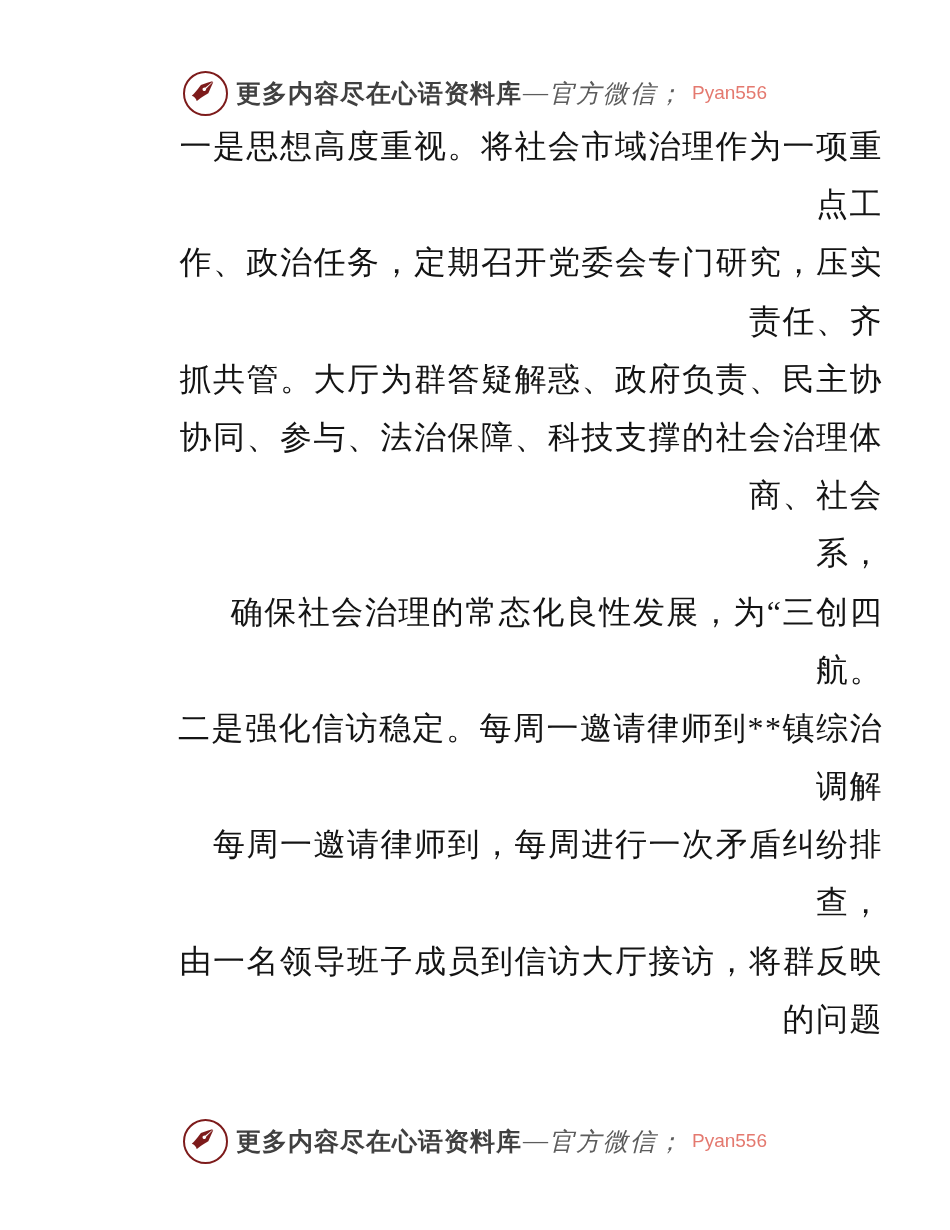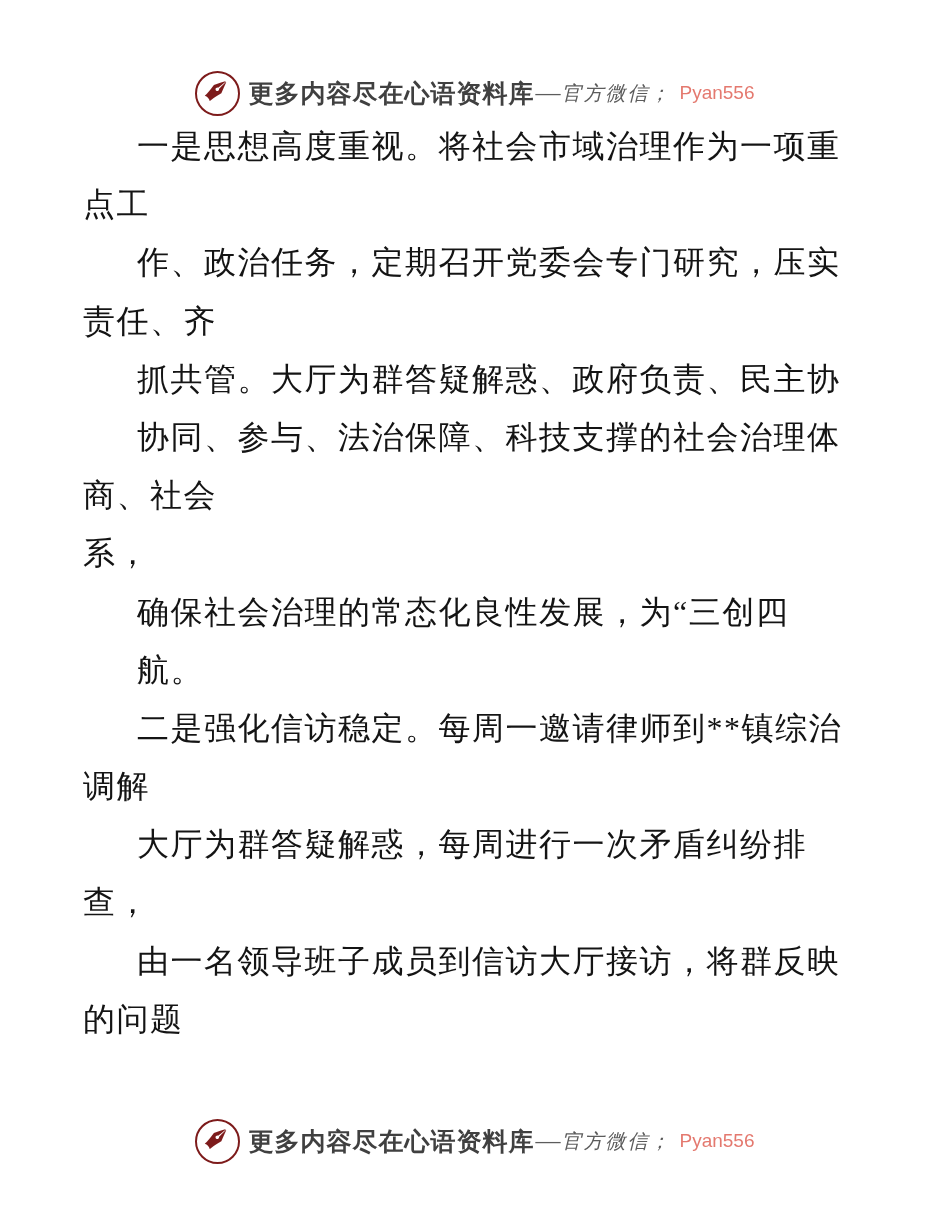--- a/index.html
+++ b/index.html
@@ -51,38 +51,39 @@
     font-weight: bold;
     font-family: "Liberation Serif", serif;
   }
   .brand-sep {
     color: #5C5C5C;
     font-size: 25px;
     margin: 0 1px;
   }
   .wechat-label {
     color: #5C5C5C;
-    font-size: 20px;
+    font-size: 25px;
     font-style: italic;
     letter-spacing: 2px;
     font-family: "Liberation Serif", serif;
   }
   .wechat-id {
     color: #E4796F;
     font-size: 19px;
     margin-left: 8px;
     font-family: "Liberation Sans", sans-serif;
   }
 
   
   .content {
     position: absolute;
     top: 117px;
     left: 83px;
     width: 800px;
+    text-align: right;
   }
   .line {
     height: 58.2px;
     line-height: 58.2px;
     font-size: 32px;
     letter-spacing: 1.5px;
     color: #141414;
     white-space: nowrap;
     font-family: "Liberation Serif", serif;
   }
@@ -109,21 +110,21 @@
     <div class="line indent">作、政治任务，定期召开党委会专门研究，压实</div>
     <div class="line">责任、齐</div>
     <div class="line indent">抓共管。大厅为群答疑解惑、政府负责、民主协</div>
     <div class="line indent">协同、参与、法治保障、科技支撑的社会治理体</div>
     <div class="line">商、社会</div>
     <div class="line">系，</div>
     <div class="line indent">确保社会治理的常态化良性发展，为“三创四</div>
     <div class="line indent">航。</div>
     <div class="line indent">二是强化信访稳定。每周一邀请律师到**镇综治</div>
     <div class="line">调解</div>
-    <div class="line indent">大厅为群答疑解惑，每周进行一次矛盾纠纷排</div>
+    <div class="line indent">每周一邀请律师到，每周进行一次矛盾纠纷排</div>
     <div class="line">查，</div>
     <div class="line indent">由一名领导班子成员到信访大厅接访，将群反映</div>
     <div class="line">的问题</div>
   </div>
 
   <div class="brand-bar footer">
     <span class="logo">
       <span class="nib">✒</span>
     </span>
     <span class="brand-text">更多内容尽在心语资料库</span>

